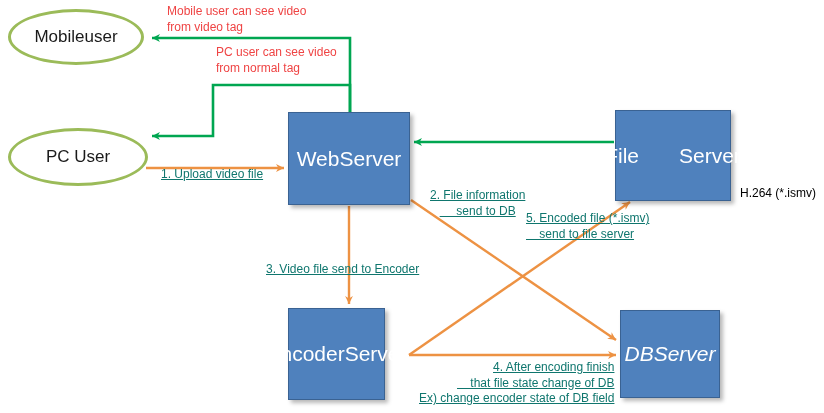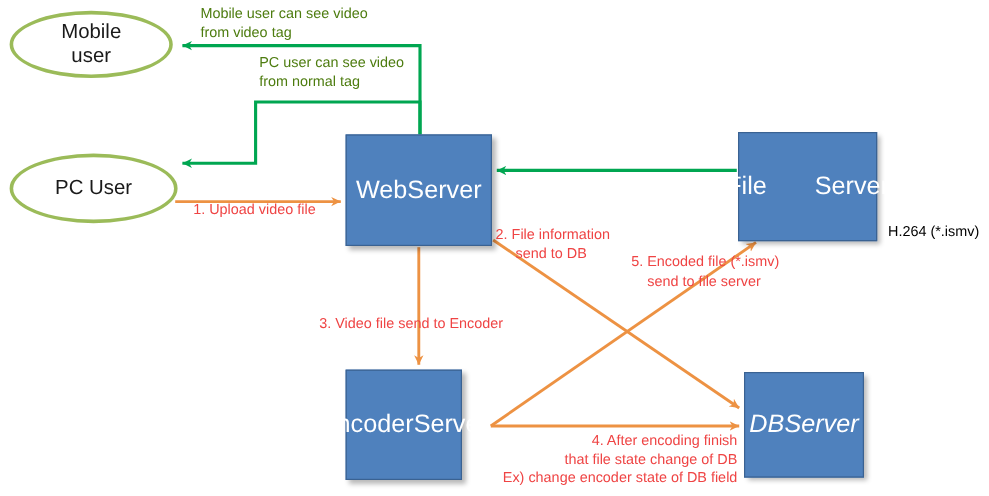--- a/index.html
+++ b/index.html
@@ -41,39 +41,39 @@
     font-family: "Liberation Sans", sans-serif;
   }
   .node-box span { display: block; white-space: nowrap; }
   .ellipse-node {
     position: absolute;
     border: 3px solid #9BBB59;
     border-radius: 50%;
     background: #FFFFFF;
     box-sizing: border-box;
     display: flex;
-    flex-direction: column;
+    flex-direction: row;
     align-items: center;
     justify-content: center;
     color: #1A1A1A;
     font-size: 17px;
     line-height: 1.15;
     text-align: center;
     font-family: "Liberation Sans", sans-serif;
   }
   .ellipse-node span { display: block; white-space: nowrap; }
   .lbl {
     position: absolute;
     font-size: 12px;
     line-height: 1.3;
     white-space: pre;
     font-family: "Liberation Sans", sans-serif;
   }
-  .lbl-red { color: #ef4444; }
-  .lbl-black { color: #4d7c0f; }
+  .lbl-red { color: #0f766e; text-decoration: underline; }
+  .lbl-black { color: #ef4444; }
   .lbl-blk-note { color: #000000; font-size: 12px; }
 </style>
 </head>
 <body>
 
 <div id="canvas">
 
   <svg class="svg-layer" viewBox="0 0 824 413">
     <defs>
       <marker id="arrow-green" markerWidth="9" markerHeight="9" refX="8" refY="4.5" orient="auto" markerUnits="userSpaceOnUse">
@@ -131,21 +131,21 @@
   </div>
 
   <div class="lbl lbl-black" style="left:167px; top:4px;">Mobile user can see video
 from video tag</div>
 
   <div class="lbl lbl-black" style="left:216px; top:45px;">PC user can see video
 from normal tag</div>
 
   <div class="lbl lbl-red" style="left:161px; top:167px;">1. Upload video file</div>
 
-  <div class="lbl lbl-red" style="left:413px; top:188px;">2. File information
+  <div class="lbl lbl-red" style="left:430px; top:188px;text-align:center;">2. File information
      send to DB</div>
 
   <div class="lbl lbl-red" style="left:266px; top:262px;">3. Video file send to Encoder</div>
 
   <div class="lbl lbl-red" style="left:419px; top:360px;text-align:right;">4. After encoding finish
     that file state change of DB
 Ex) change encoder state of DB field</div>
 
   <div class="lbl lbl-red" style="left:526px; top:211px;">5. Encoded file (*.ismv)
     send to file server</div>

